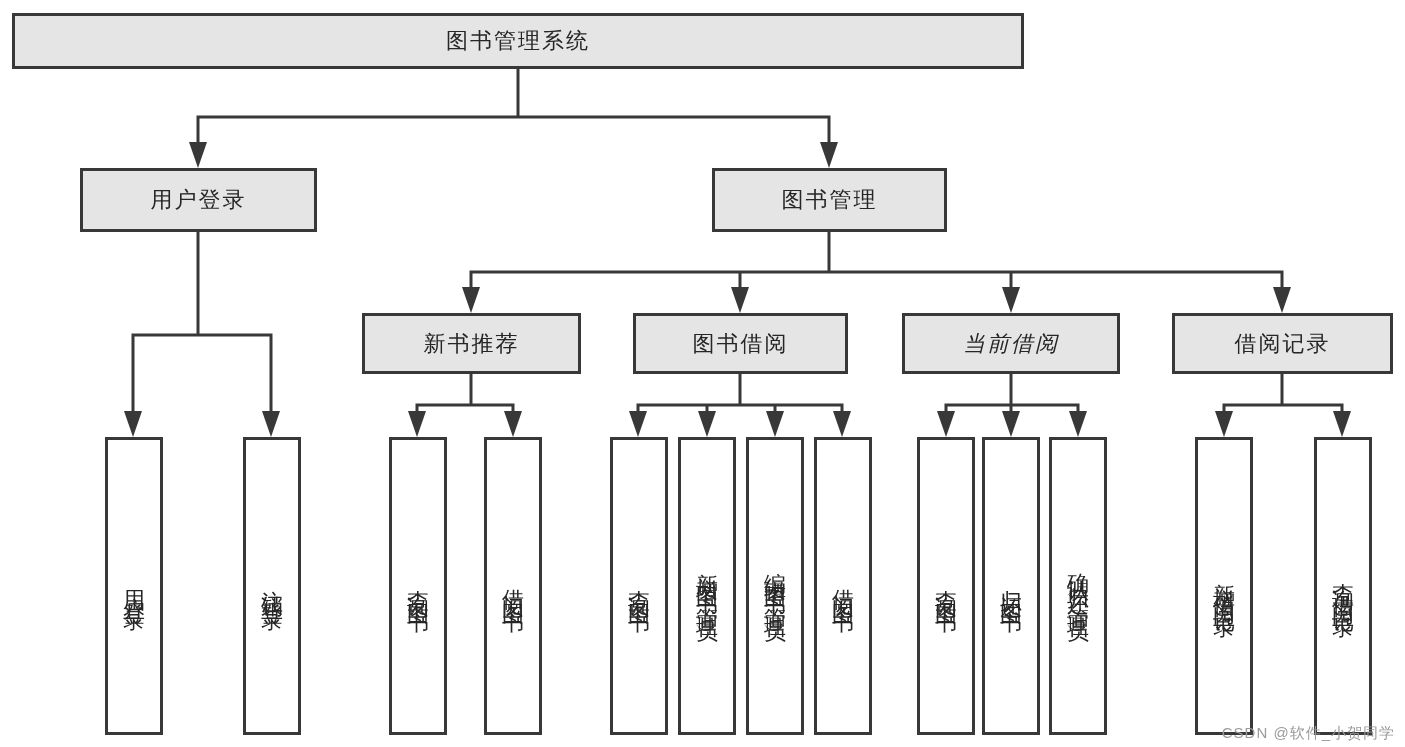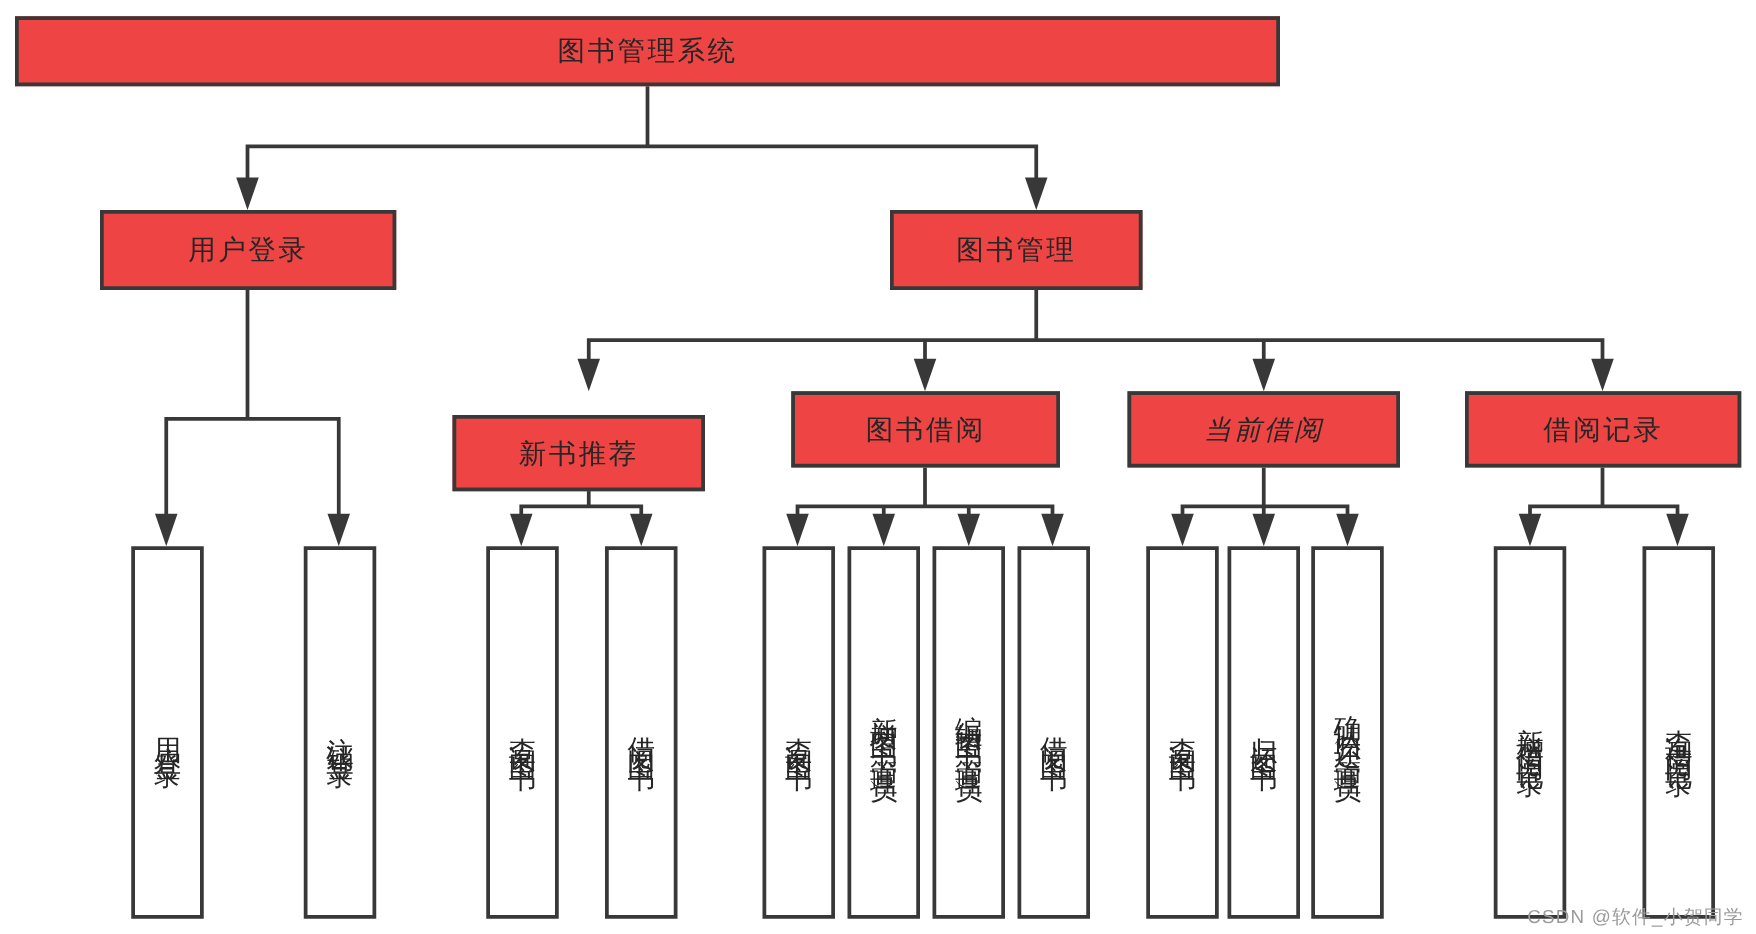--- a/index.html
+++ b/index.html
@@ -15,21 +15,21 @@
     position: absolute;
     left: 0; top: 0;
     width: 1405px; height: 747px;
   }
   #connectors path { stroke: #383838; stroke-width: 3; fill: none; }
   #connectors polygon { fill: #383838; stroke: none; }
   .hbox {
     position: absolute;
     box-sizing: border-box;
     border: 3px solid #383838;
-    background: #ef4444;
+    background: #e5e5e5;
     display: flex;
     align-items: center;
     justify-content: center;
     font-size: 22px;
     color: #262626;
     letter-spacing: 2px;
   }
   .vbox {
     position: absolute;
     top: 437px;
@@ -56,22 +56,22 @@
     right: 10px;
     bottom: 4px;
     font-size: 15px;
     color: #9b9b9b;
     letter-spacing: 1px;
     z-index: 5;
   }
   
   #box-root        { left: 12px;   top: 13px;  width: 1012px; height: 56px; }
   #box-user-login  { left: 80px;   top: 168px; width: 237px;  height: 64px; }
-  #box-book-mgmt   { left: 712px;  top: 168px; width: 202px;  height: 64px; }
-  #box-new-book    { left: 362px;  top: 313px; width: 202px;  height: 61px; margin-top: 19px; }
+  #box-book-mgmt   { left: 712px;  top: 168px; width: 235px;  height: 64px; }
+  #box-new-book    { left: 362px;  top: 313px; width: 219px;  height: 61px; }
   #box-borrow      { left: 633px;  top: 313px; width: 215px;  height: 61px; }
   #box-current     { left: 902px;  top: 313px; width: 218px;  height: 61px; font-style: italic; }
   #box-records     { left: 1172px; top: 313px; width: 221px;  height: 61px; }
   #leaf-1  { left: 105px;  }
   #leaf-2  { left: 243px;  }
   #leaf-3  { left: 389px;  }
   #leaf-4  { left: 484px;  }
   #leaf-5  { left: 610px;  }
   #leaf-6  { left: 678px;  }
   #leaf-7  { left: 746px;  }

